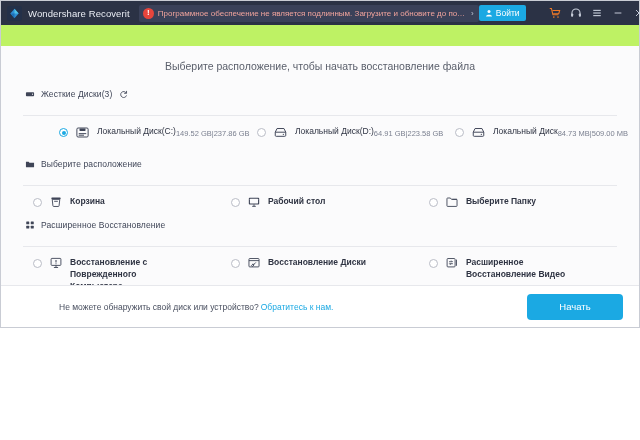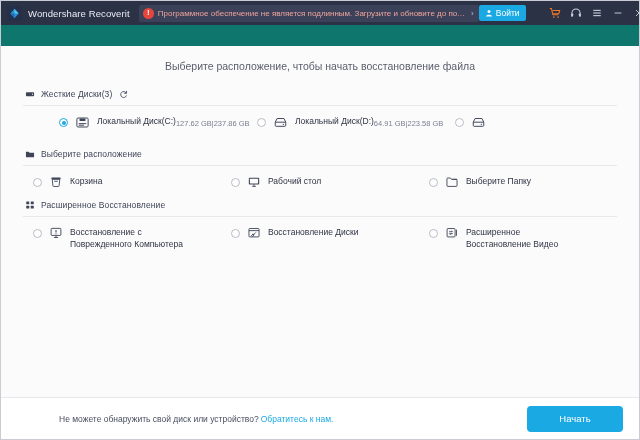--- a/index.html
+++ b/index.html
@@ -3,23 +3,23 @@
 <meta charset="utf-8">
 <style>
   * { box-sizing: border-box; margin: 0; padding: 0; }
   html, body {
     width: 640px; height: 440px;
     font-family: "Liberation Sans", sans-serif;
     background: #ffffff;
     overflow: hidden;
   }
   #app {
-    width: 640px; height: 440px;
+    width: 640px; height: 328px;
     position: relative;
-    background: #0f766e;
+    background: #bef264;
     border: 1px solid #c9ccd4;
     display: flex; flex-direction: column;
   }
 
   
   .titlebar {
     height: 24px; min-height: 24px;
     background: #2b3245;
     display: flex; align-items: center;
     padding: 0 4px 0 6px;
@@ -86,40 +86,40 @@
   .headline {
     text-align: center;
     color: #5a5f6b;
     font-size: 10.5px;
     padding: 14px 0 12px;
   }
 
   .section-head {
     display: flex; align-items: center;
     gap: 6px;
-    padding: 5px 0 6px 2px;
+    padding: 5px 0 16px 2px;
     border-bottom: 1px solid #e7e8ec;
   }
   .section-head .sh-icon { display: flex; align-items: center; }
   .section-title { font-size: 8.5px; color: #3f4557; letter-spacing: .1px; }
   .refresh-btn { display: flex; align-items: center; cursor: pointer; margin-left: 1px; }
 
   .row {
     display: flex;
     padding: 9px 0 6px;
   }
   .cell {
     width: 33.33%;
     display: flex;
     align-items: flex-start;
     gap: 7px;
     padding-left: 36px;
     position: relative;
   }
-  .cell.pad2 { padding-left: 10px; }
+  .cell.pad2 { padding-left: 10px; font-weight: bold; }
 
   .radio {
     width: 9px; height: 9px; border-radius: 50%;
     border: 1px solid #b9bcc6; background: #fff;
     flex: 0 0 auto; margin-top: 3px;
     cursor: pointer;
     display: flex; align-items: center; justify-content: center;
   }
   .radio.on { border-color: #1ba9e3; }
   .radio.on::after {
@@ -261,21 +261,21 @@
             <rect x="6" y="4.6" width="8" height="3.4" rx="0.6" fill="#3f4557" stroke="none"></rect>
             <line x1="5" y1="11.5" x2="15" y2="11.5"></line>
             <line x1="5" y1="13.6" x2="12" y2="13.6"></line>
           </svg>
         </span>
         <span class="item-body">
           <span class="item-label">Локальный Диск(C:)</span>
           <span class="bar">
               <i style="width:54%"></i>
             </span>
-          <span class="cap">127.62 GB|237.86 GB</span>
+          <span class="cap">149.52 GB|237.86 GB</span>
         </span>
       </div>
 
       <div class="cell">
         <span class="radio"></span>
         <span class="item-icon">
           <svg width="15" height="15" viewBox="0 0 20 20" fill="none" stroke="#3f4557" stroke-width="1.3">
             <path d="M3 9.5 L5.4 4.7 H14.6 L17 9.5 v4.3 a1.3 1.3 0 0 1-1.3 1.3 H4.3 A1.3 1.3 0 0 1 3 13.8 Z"></path>
             <line x1="3" y1="9.6" x2="17" y2="9.6"></line>
             <circle cx="13.8" cy="12.4" r="0.85" fill="#3f4557" stroke="none"></circle>
@@ -291,20 +291,27 @@
       </div>
 
       <div class="cell">
         <span class="radio"></span>
         <span class="item-icon">
           <svg width="15" height="15" viewBox="0 0 20 20" fill="none" stroke="#3f4557" stroke-width="1.3">
             <path d="M3 9.5 L5.4 4.7 H14.6 L17 9.5 v4.3 a1.3 1.3 0 0 1-1.3 1.3 H4.3 A1.3 1.3 0 0 1 3 13.8 Z"></path>
             <line x1="3" y1="9.6" x2="17" y2="9.6"></line>
             <circle cx="13.8" cy="12.4" r="0.85" fill="#3f4557" stroke="none"></circle>
           </svg>
+        </span>
+        <span class="item-body">
+          <span class="item-label">Локальный Диск</span>
+          <span class="bar">
+              <i style="width:83%"></i>
+            </span>
+          <span class="cap">84.73 MB|509.00 MB</span>
         </span>
       </div>
     </div>
 
     <div class="spacer-lg"></div>
 
     <div class="section-head">
       <span class="sh-icon">
         <svg width="10" height="10" viewBox="0 0 16 16">
           <path d="M1.5 4.2h4.3l1.3 1.6h7.4v6.4a1 1 0 0 1-1 1H2.5a1 1 0 0 1-1-1Z" fill="#3f4557"></path>

